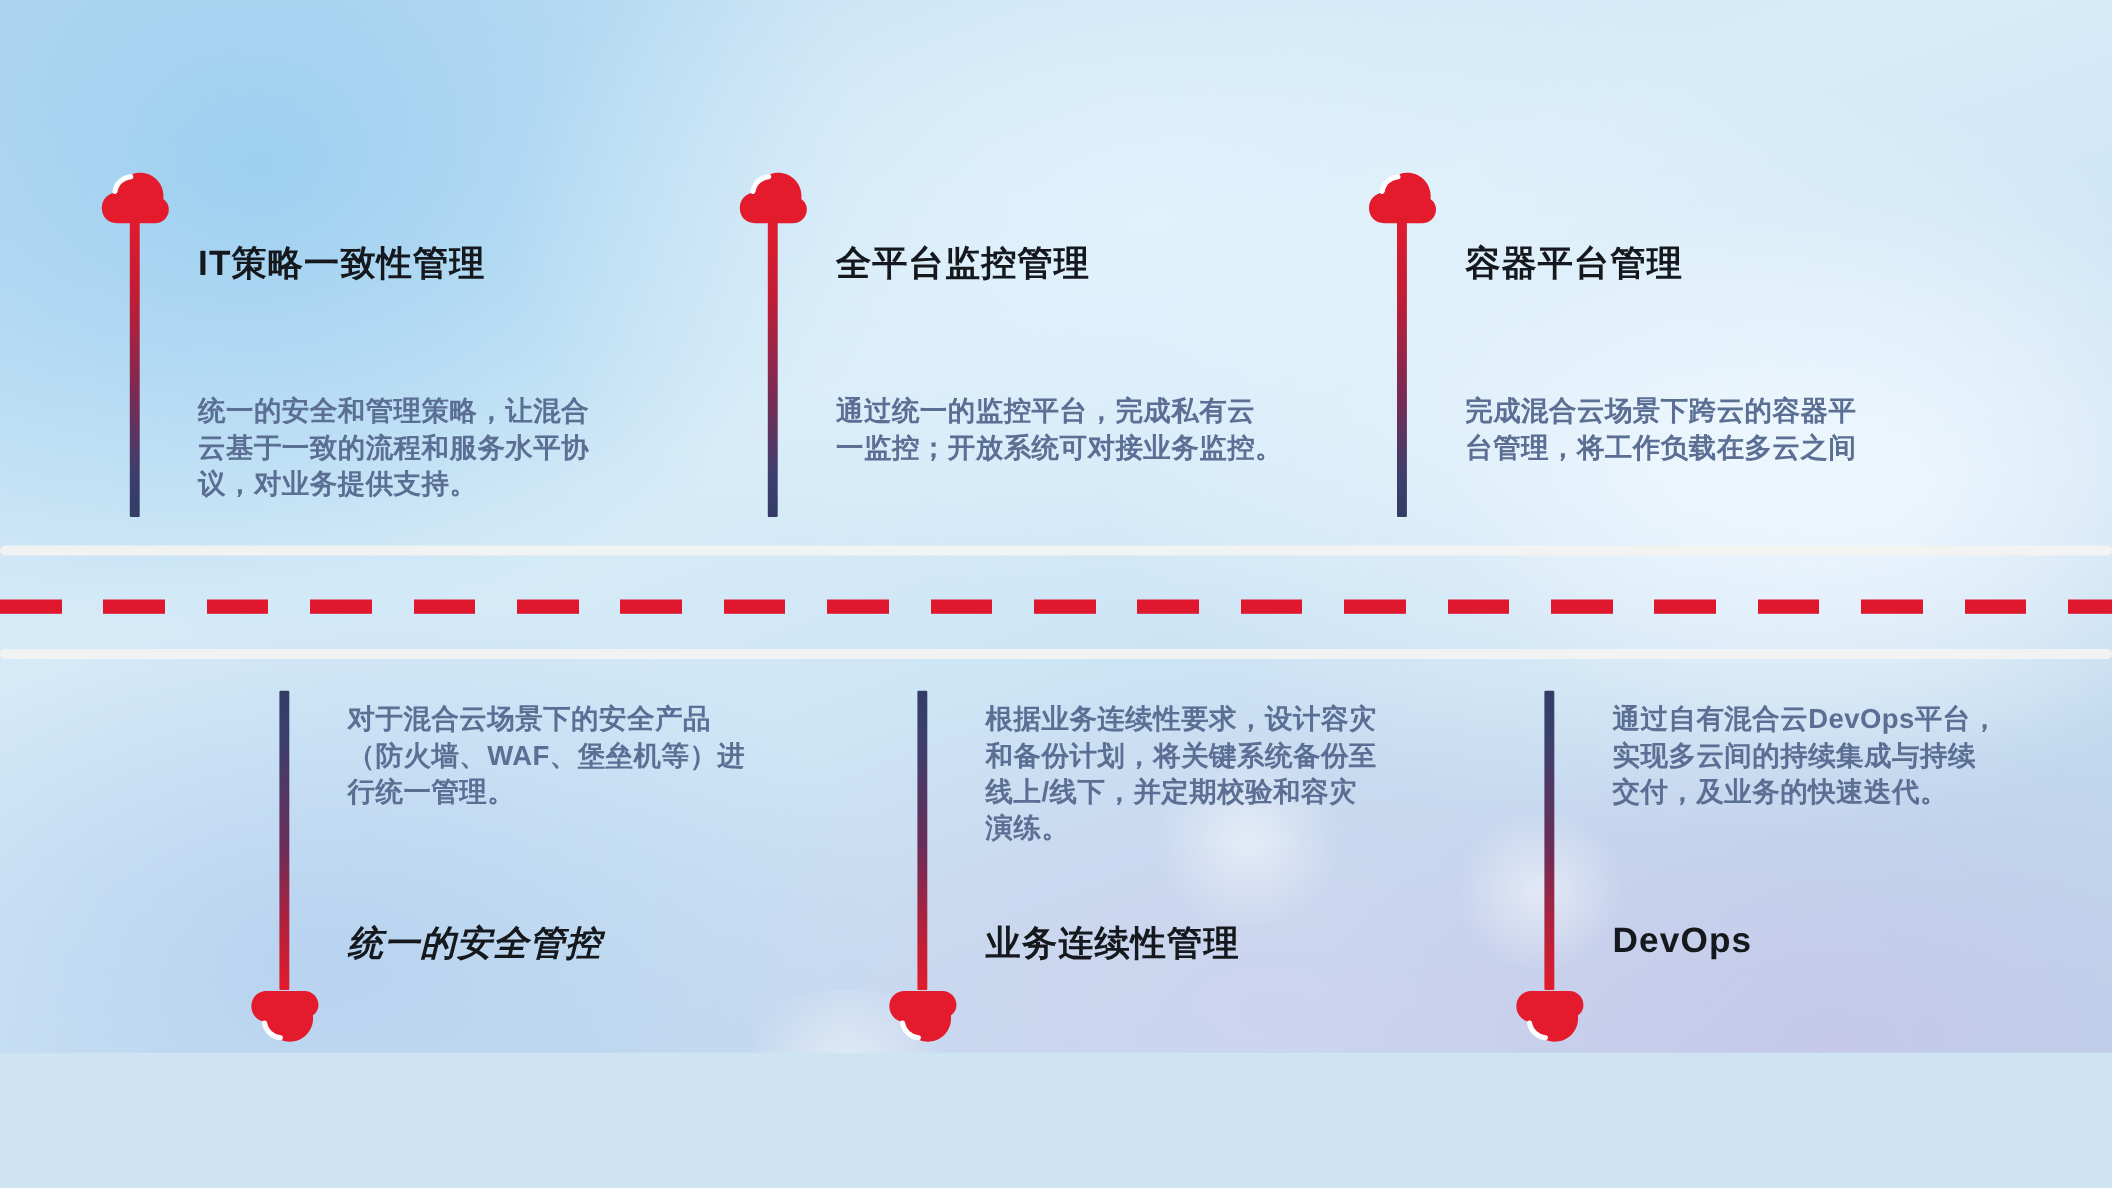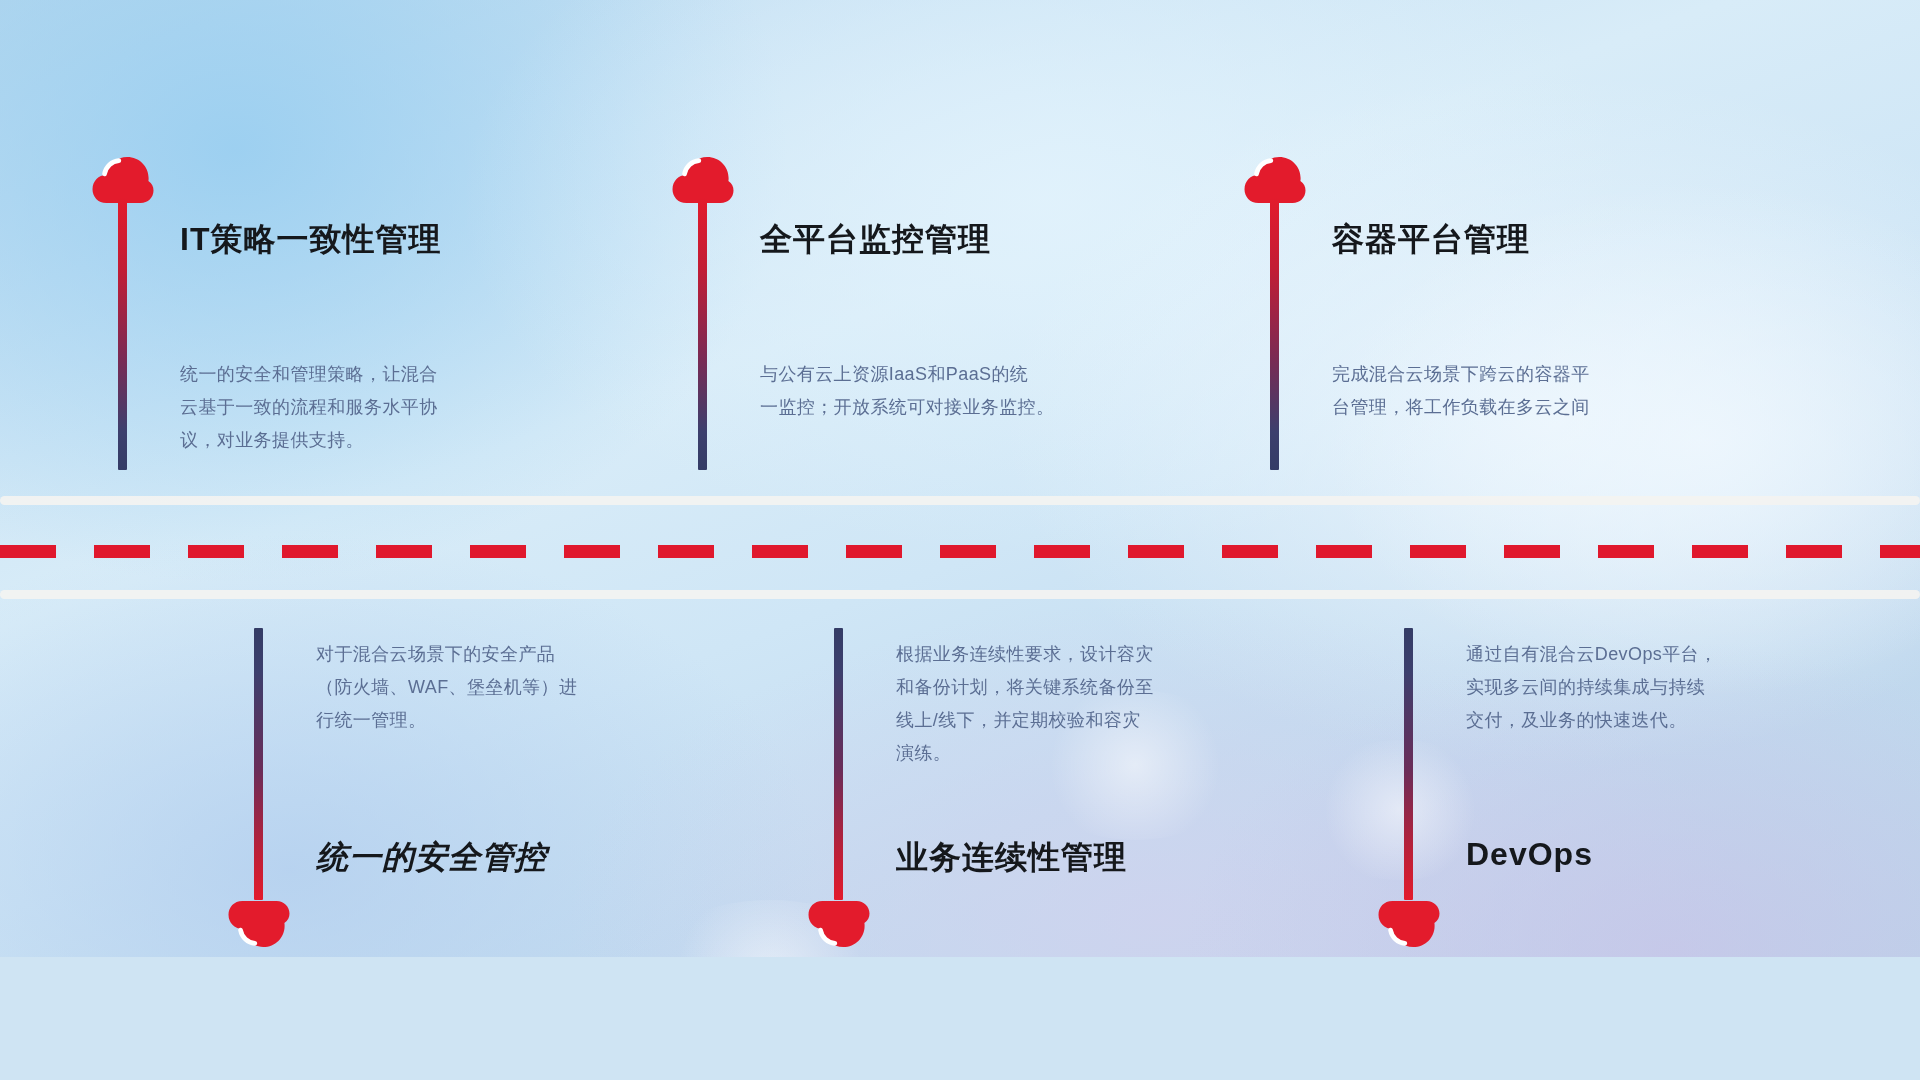--- a/index.html
+++ b/index.html
@@ -52,22 +52,22 @@
   .cloud{position:absolute;width:62px;height:48px;}
   .cloud svg{display:block;width:62px;height:48px;}
 
   .heading{
     position:absolute;white-space:nowrap;
     font-weight:700;font-size:32px;letter-spacing:1px;
     color:#15181c;
   }
   .para{
     position:absolute;
-    font-size:18px;line-height:33px;letter-spacing:.4px;
-    color:#5b6e93;font-weight:400;
+    font-size:25px;line-height:33px;letter-spacing:.4px;
+    color:#5b6e93;font-weight:700;
   }
   .para span{display:block;white-space:nowrap;}
 </style>
 </head>
 <body>
 
 <div id="stage">
 
   <div class="bg-base"></div>
   <div class="bg-glow glow-a"></div>
@@ -100,21 +100,21 @@
   <div class="node">
     <div class="cloud" style="left:672px;top:156px;">
       <svg viewBox="0 0 62 48" xmlns="http://www.w3.org/2000/svg">
         <path d="M14.5 47 C5.8 47 0.5 40.6 0.5 33.2 C0.5 25.2 6.6 19.2 14.2 18.8 C16.4 8.2 25.1 1 35.3 1 C47.2 1 56.6 10.4 56.6 22.1 C56.6 23.0 56.6 24.0 56.4 24.9 C60.0 27.6 61.5 30.6 61.5 34.4 C61.5 41.3 55.9 47 48.6 47 Z" fill="#e31b2c"></path>
         <path d="M12.5 18.0 C13.8 10.6 19.8 5.2 26.9 4.6" fill="none" stroke="#ffffff" stroke-width="4.6" stroke-linecap="round"></path>
       </svg>
     </div>
     <div class="stem down" style="left:698px;top:198px;height:272px;"></div>
     <div class="heading" style="left:760px;top:218px;">全平台监控管理</div>
     <div class="para" style="left:760px;top:358px;">
-      <span>与公有云上资源IaaS和PaaS的统</span>
+      <span>通过统一的监控平台，完成私有云</span>
       <span>一监控；开放系统可对接业务监控。</span>
     </div>
   </div>
 
   <div class="node">
     <div class="cloud" style="left:1244px;top:156px;">
       <svg viewBox="0 0 62 48" xmlns="http://www.w3.org/2000/svg">
         <path d="M14.5 47 C5.8 47 0.5 40.6 0.5 33.2 C0.5 25.2 6.6 19.2 14.2 18.8 C16.4 8.2 25.1 1 35.3 1 C47.2 1 56.6 10.4 56.6 22.1 C56.6 23.0 56.6 24.0 56.4 24.9 C60.0 27.6 61.5 30.6 61.5 34.4 C61.5 41.3 55.9 47 48.6 47 Z" fill="#e31b2c"></path>
         <path d="M12.5 18.0 C13.8 10.6 19.8 5.2 26.9 4.6" fill="none" stroke="#ffffff" stroke-width="4.6" stroke-linecap="round"></path>
       </svg>

